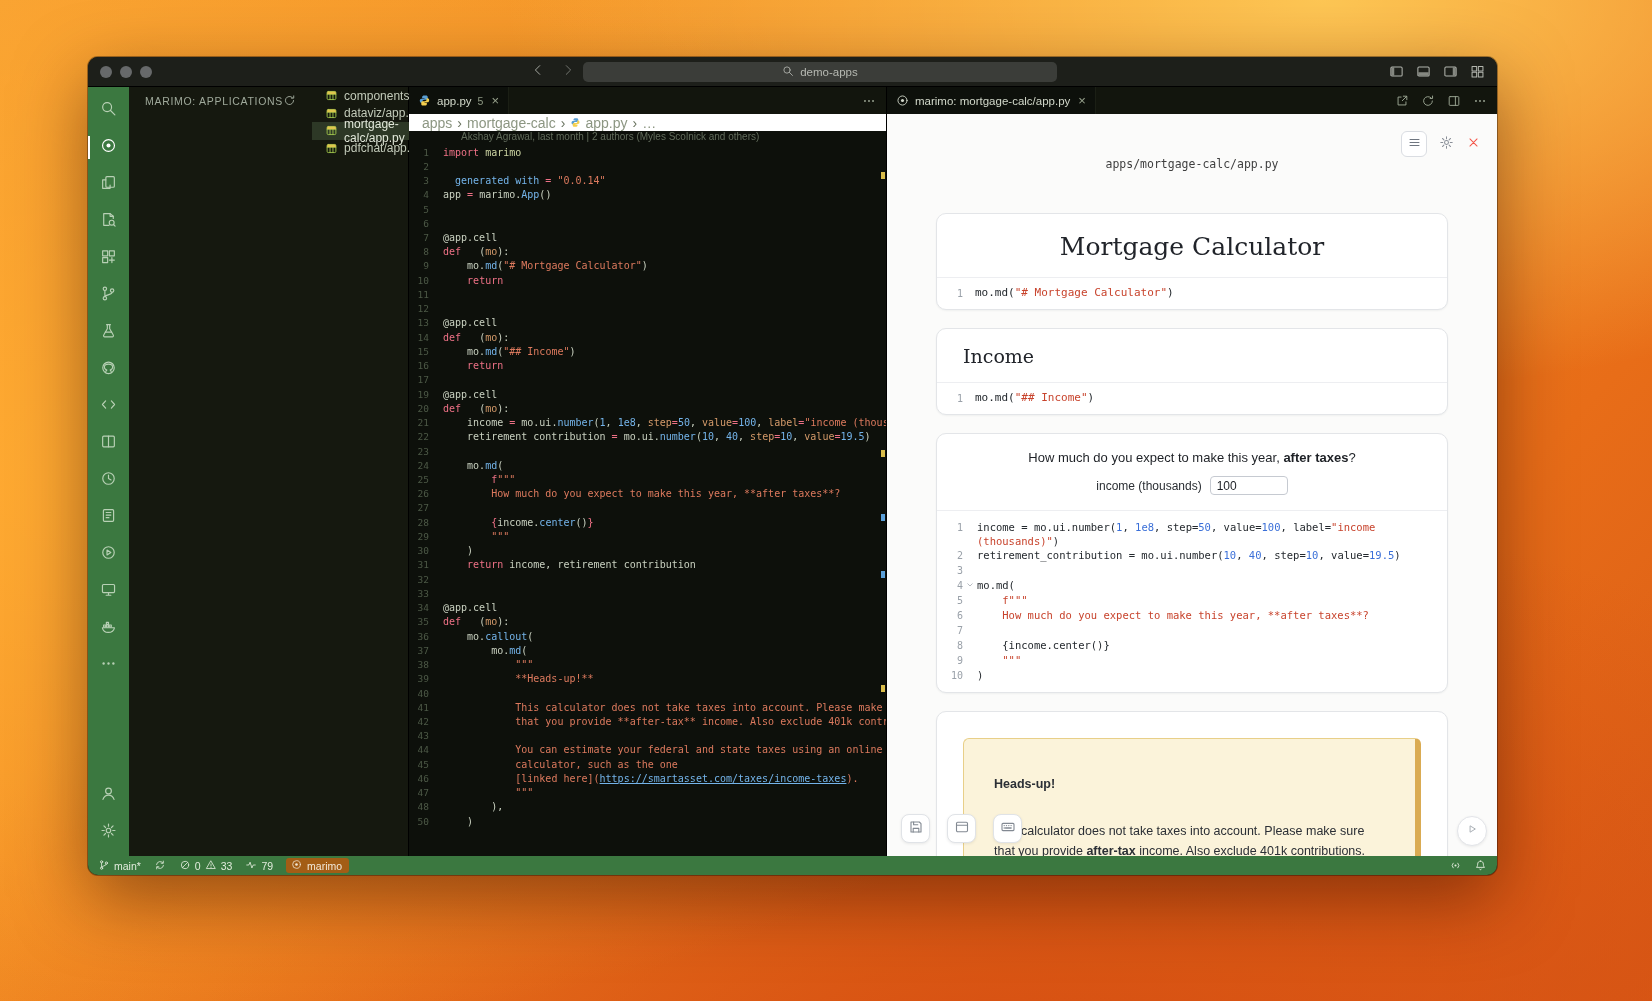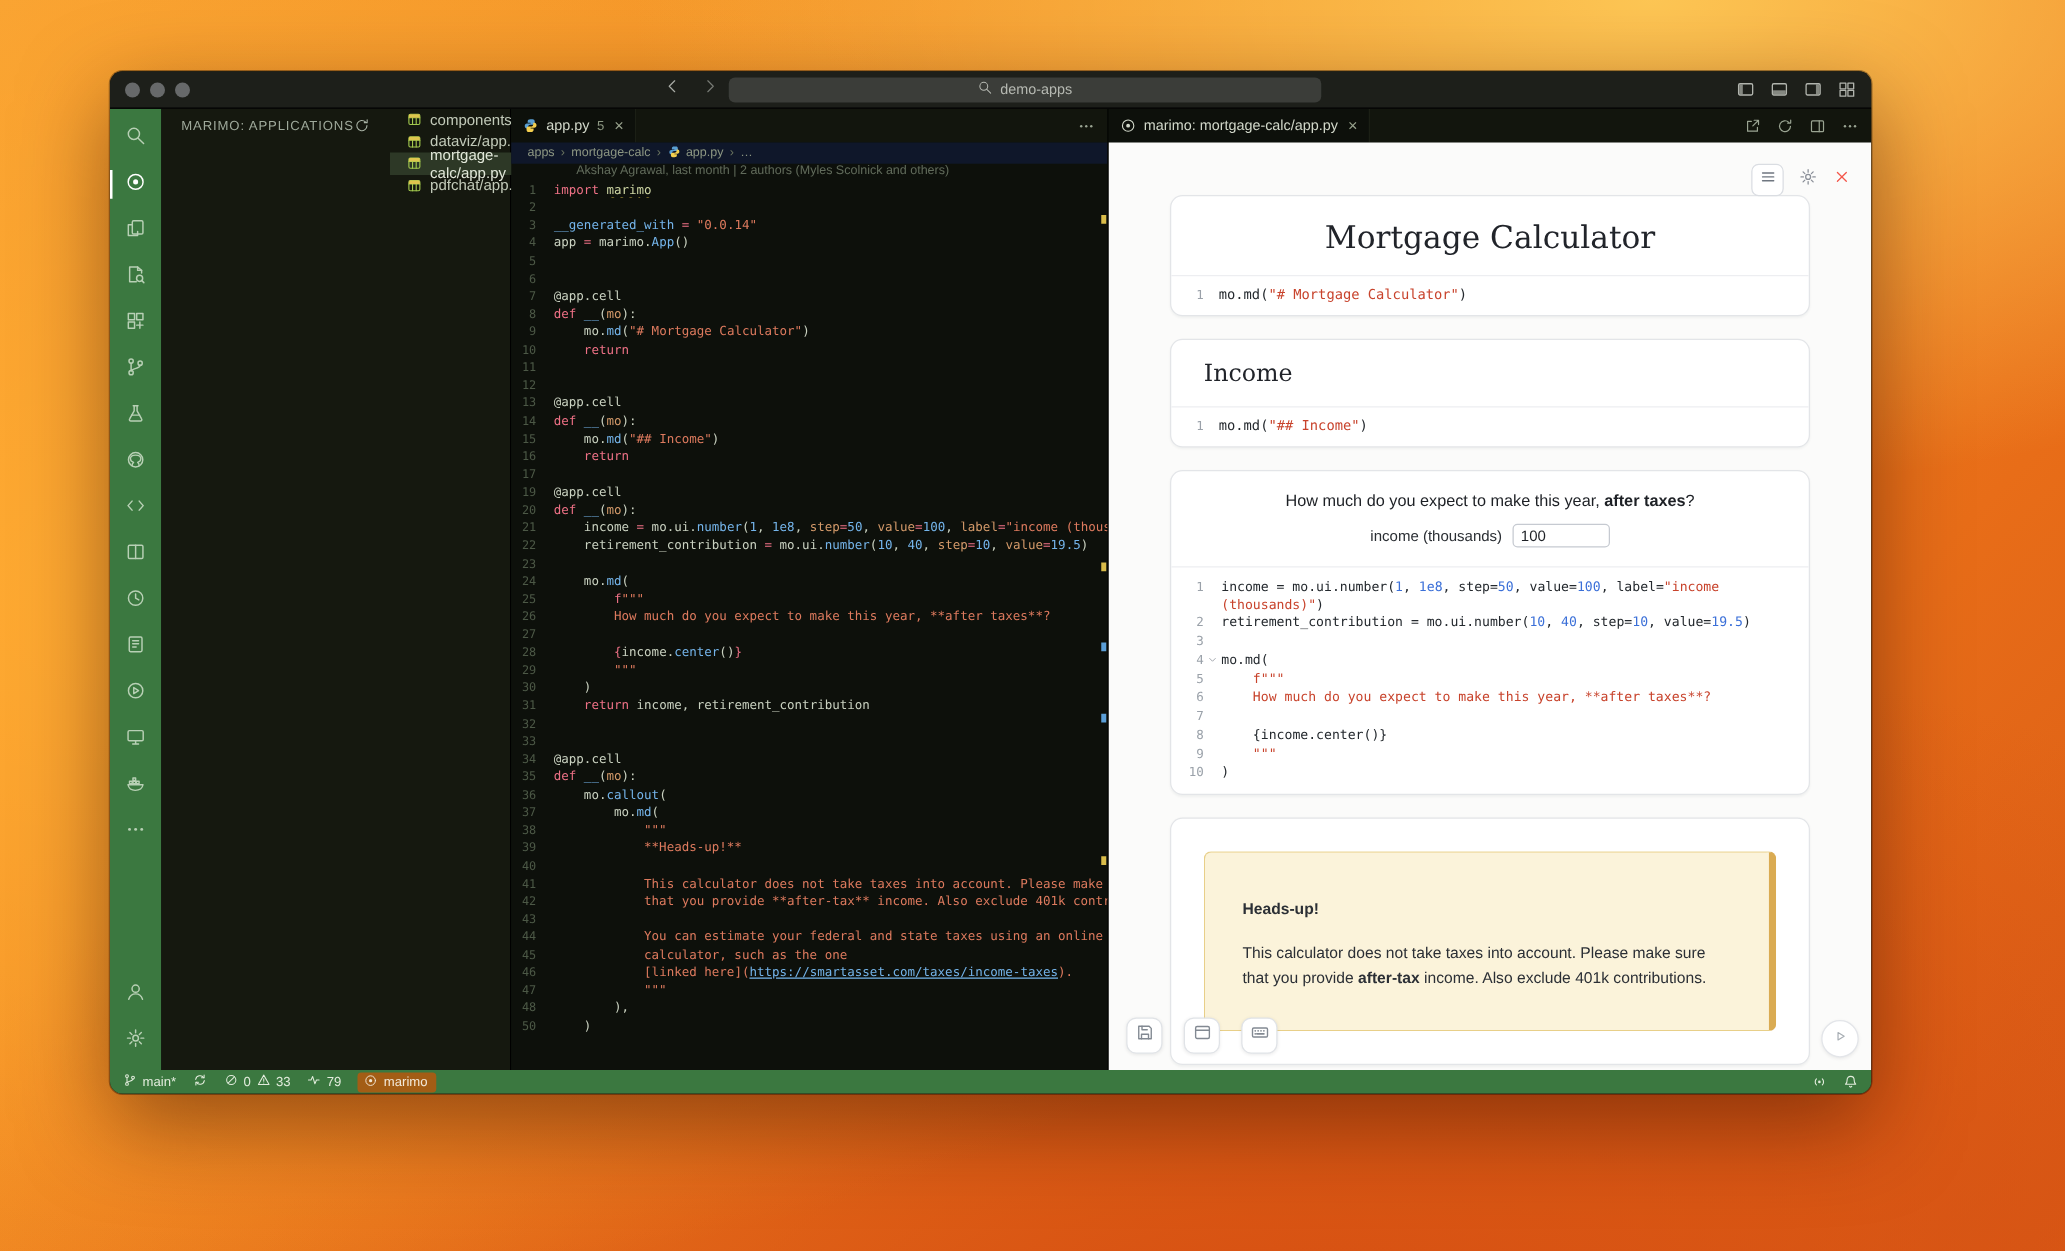--- a/index.html
+++ b/index.html
@@ -52,21 +52,21 @@
   .tabbar{height:27px;background:#12150d;display:flex;align-items:stretch;flex:none}
   .tab{display:flex;align-items:center;gap:6px;padding:0 9px;background:#0d100b;border-right:1px solid #1b1f15;
     font-size:11.5px;color:#d2d8ca;cursor:pointer;white-space:nowrap}
   .tab .ticon{display:inline-flex}
   .tab .ticon svg{width:13px;height:13px}
   .tab-badge{color:#8d9883;font-size:10.5px}
   .tab-close{color:#98a28d;font-size:13px;margin-left:2px;cursor:pointer}
   .tab-actions{margin-left:auto;display:flex;align-items:center;gap:12px;padding-right:10px;color:#9aa492}
   .tab-actions span{display:inline-flex;cursor:pointer}
   .tab-actions svg{width:14px;height:14px}
-  .breadcrumbs{height:17px;display:flex;align-items:center;font-size:10px;color:#8c9682;padding-left:13px;gap:5px;flex:none;background:#0f172a}
+  .breadcrumbs{height:17px;display:flex;align-items:center;font-size:14px;color:#8c9682;padding-left:13px;gap:5px;flex:none;background:#ffffff}
   .crumb{display:inline-flex;align-items:center;gap:4px;cursor:pointer}
   .crumb .py svg{width:11px;height:11px}
   .crumb-sep{color:#69735f}
   .blame{height:13px;font-size:10px;color:#616b5b;padding-left:52px;flex:none}
   .code-area{flex:1;position:relative;overflow:hidden;font-family:"DejaVu Sans Mono",monospace;font-size:10px;color:#c9d1c0;padding-top:1px}
   .line-row{height:14.24px;display:flex;align-items:center}
   .ln{width:34px;text-align:right;padding-right:14px;color:#4c5846;flex:none;font-size:9.5px}
   .lc{flex:1;overflow:hidden;white-space:pre}
   .ruler{position:absolute;right:1px;top:0;bottom:0;width:4px}
   .ruler-mark{position:absolute;width:4px;height:7px;right:0}
@@ -100,21 +100,21 @@
   .form-row{display:flex;justify-content:center;align-items:center;gap:8px;padding:7px 0 15px;font-size:12px;color:#2a2e33}
   .num-input{width:78px;height:19px;border:1px solid #c6cad1;border-radius:4px;font-size:12px;padding:0 6px;color:#1d2025;font-family:"Liberation Sans",sans-serif;background:#fff}
   .code-block{padding:9px 10px;font-family:"DejaVu Sans Mono",monospace;font-size:10.5px;line-height:14px}
   .cb-row{display:flex;align-items:flex-start}
   .cb-n{width:16px;text-align:right;color:#9aa1a9;flex:none;font-size:10px;padding-top:1px}
   .cb-chev{width:14px;flex:none;color:#7b828b;display:flex;justify-content:center;padding-top:3px}
   .cb-chev svg{width:8px;height:8px}
   .cb-c{flex:1;white-space:pre-wrap;word-break:break-word;min-height:14px}
   .callout-card{padding:26px}
   .callout{background:#fbf3da;border:1px solid #e8cf88;border-right:6px solid #daab52;border-radius:6px;padding:36px 30px 20px;font-size:12.5px;color:#2b2f35;line-height:1.55}
-  .co-title{font-weight:bold;margin-bottom:16px}
+  .co-title{font-weight:bold;margin-bottom:28px}
   .callout p{margin-bottom:12px}
   .fab-row{position:absolute;left:14px;bottom:13px;display:flex;gap:17px}
   .fab{width:29px;height:29px;border-radius:8px;background:#fff;border:1px solid #e0e3e7;box-shadow:0 1px 3px rgba(0,0,0,.08);display:grid;place-items:center;color:#828992;cursor:pointer}
   .fab svg{width:16px;height:16px}
   .run-fab{position:absolute;right:10px;bottom:10px;width:30px;height:30px;border-radius:50%;background:#fff;border:1px solid #e3e5e9;box-shadow:0 1px 3px rgba(0,0,0,.08);display:grid;place-items:center;color:#a7adb3;cursor:pointer}
   .run-fab svg{width:14px;height:14px}
   
   .statusbar{height:19px;background:#3b7840;display:flex;align-items:center;color:#e2ecdc;font-size:10.5px;padding:0 10px;gap:13px;flex:none}
   .sb-item{display:flex;align-items:center;gap:4px;cursor:pointer}
   .sb-item svg{width:12px;height:12px}
@@ -669,20 +669,21 @@
                     <path d="M8 1.9v2.1M8 12v2.1M1.9 8H4M12 8h2.1M3.7 3.7l1.5 1.5M10.8 10.8l1.5 1.5M12.3 3.7l-1.5 1.5M5.2 10.8l-1.5 1.5"></path>
                   </svg></span>
               </span>
             <span class="wv-plain wv-close">
                 <span><svg viewBox="0 0 16 16" fill="none" stroke="currentColor" stroke-width="1.1" stroke-linecap="round" stroke-linejoin="round">
                     <path d="M4.2 4.2l7.6 7.6M11.8 4.2l-7.6 7.6"></path>
                   </svg></span>
               </span>
           </div>
 
+          <div class="wv-path">apps/mortgage-calc/app.py</div>
 
           <div class="wv-cards">
             <div class="card">
               <h1>Mortgage Calculator</h1>
               <div class="divider"></div>
               <div class="code-row light-code">
                   <span class="cr-n">1</span>
                   <span class="cr-c"><span class="tk-t">mo.md(</span><span class="tk-s">"# Mortgage Calculator"</span><span class="tk-t">)</span></span>
                 </div>
             </div>

